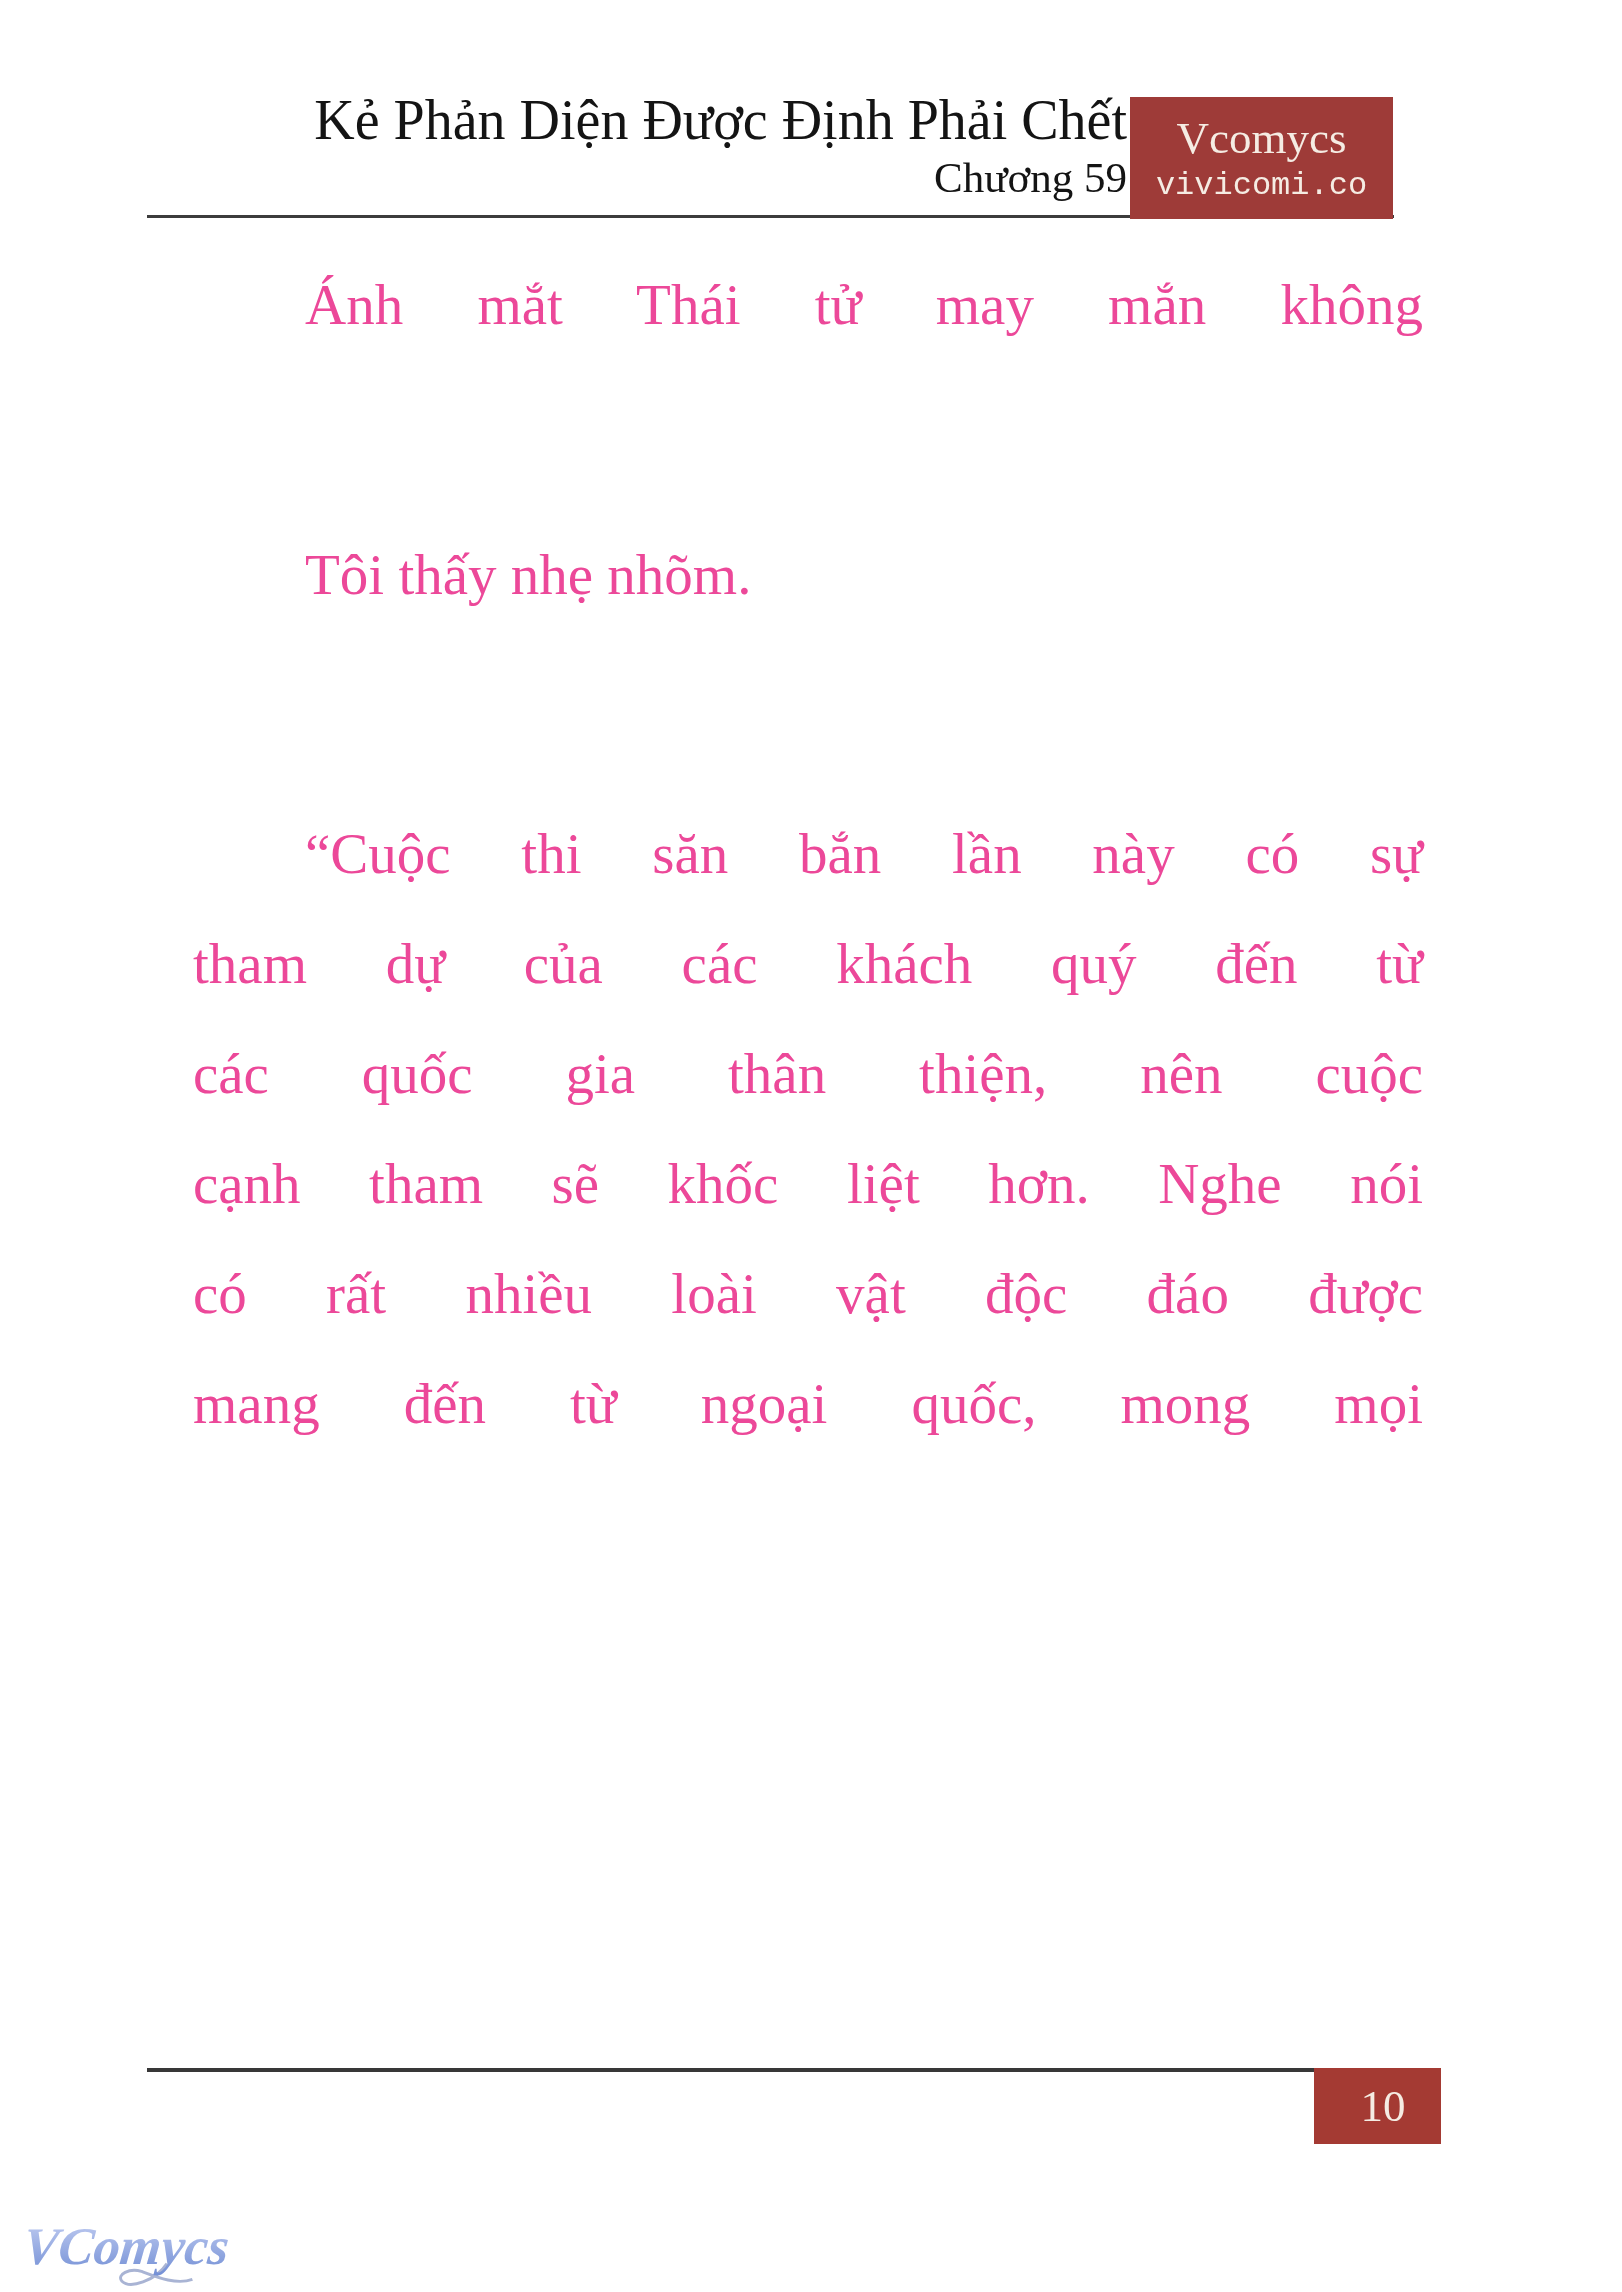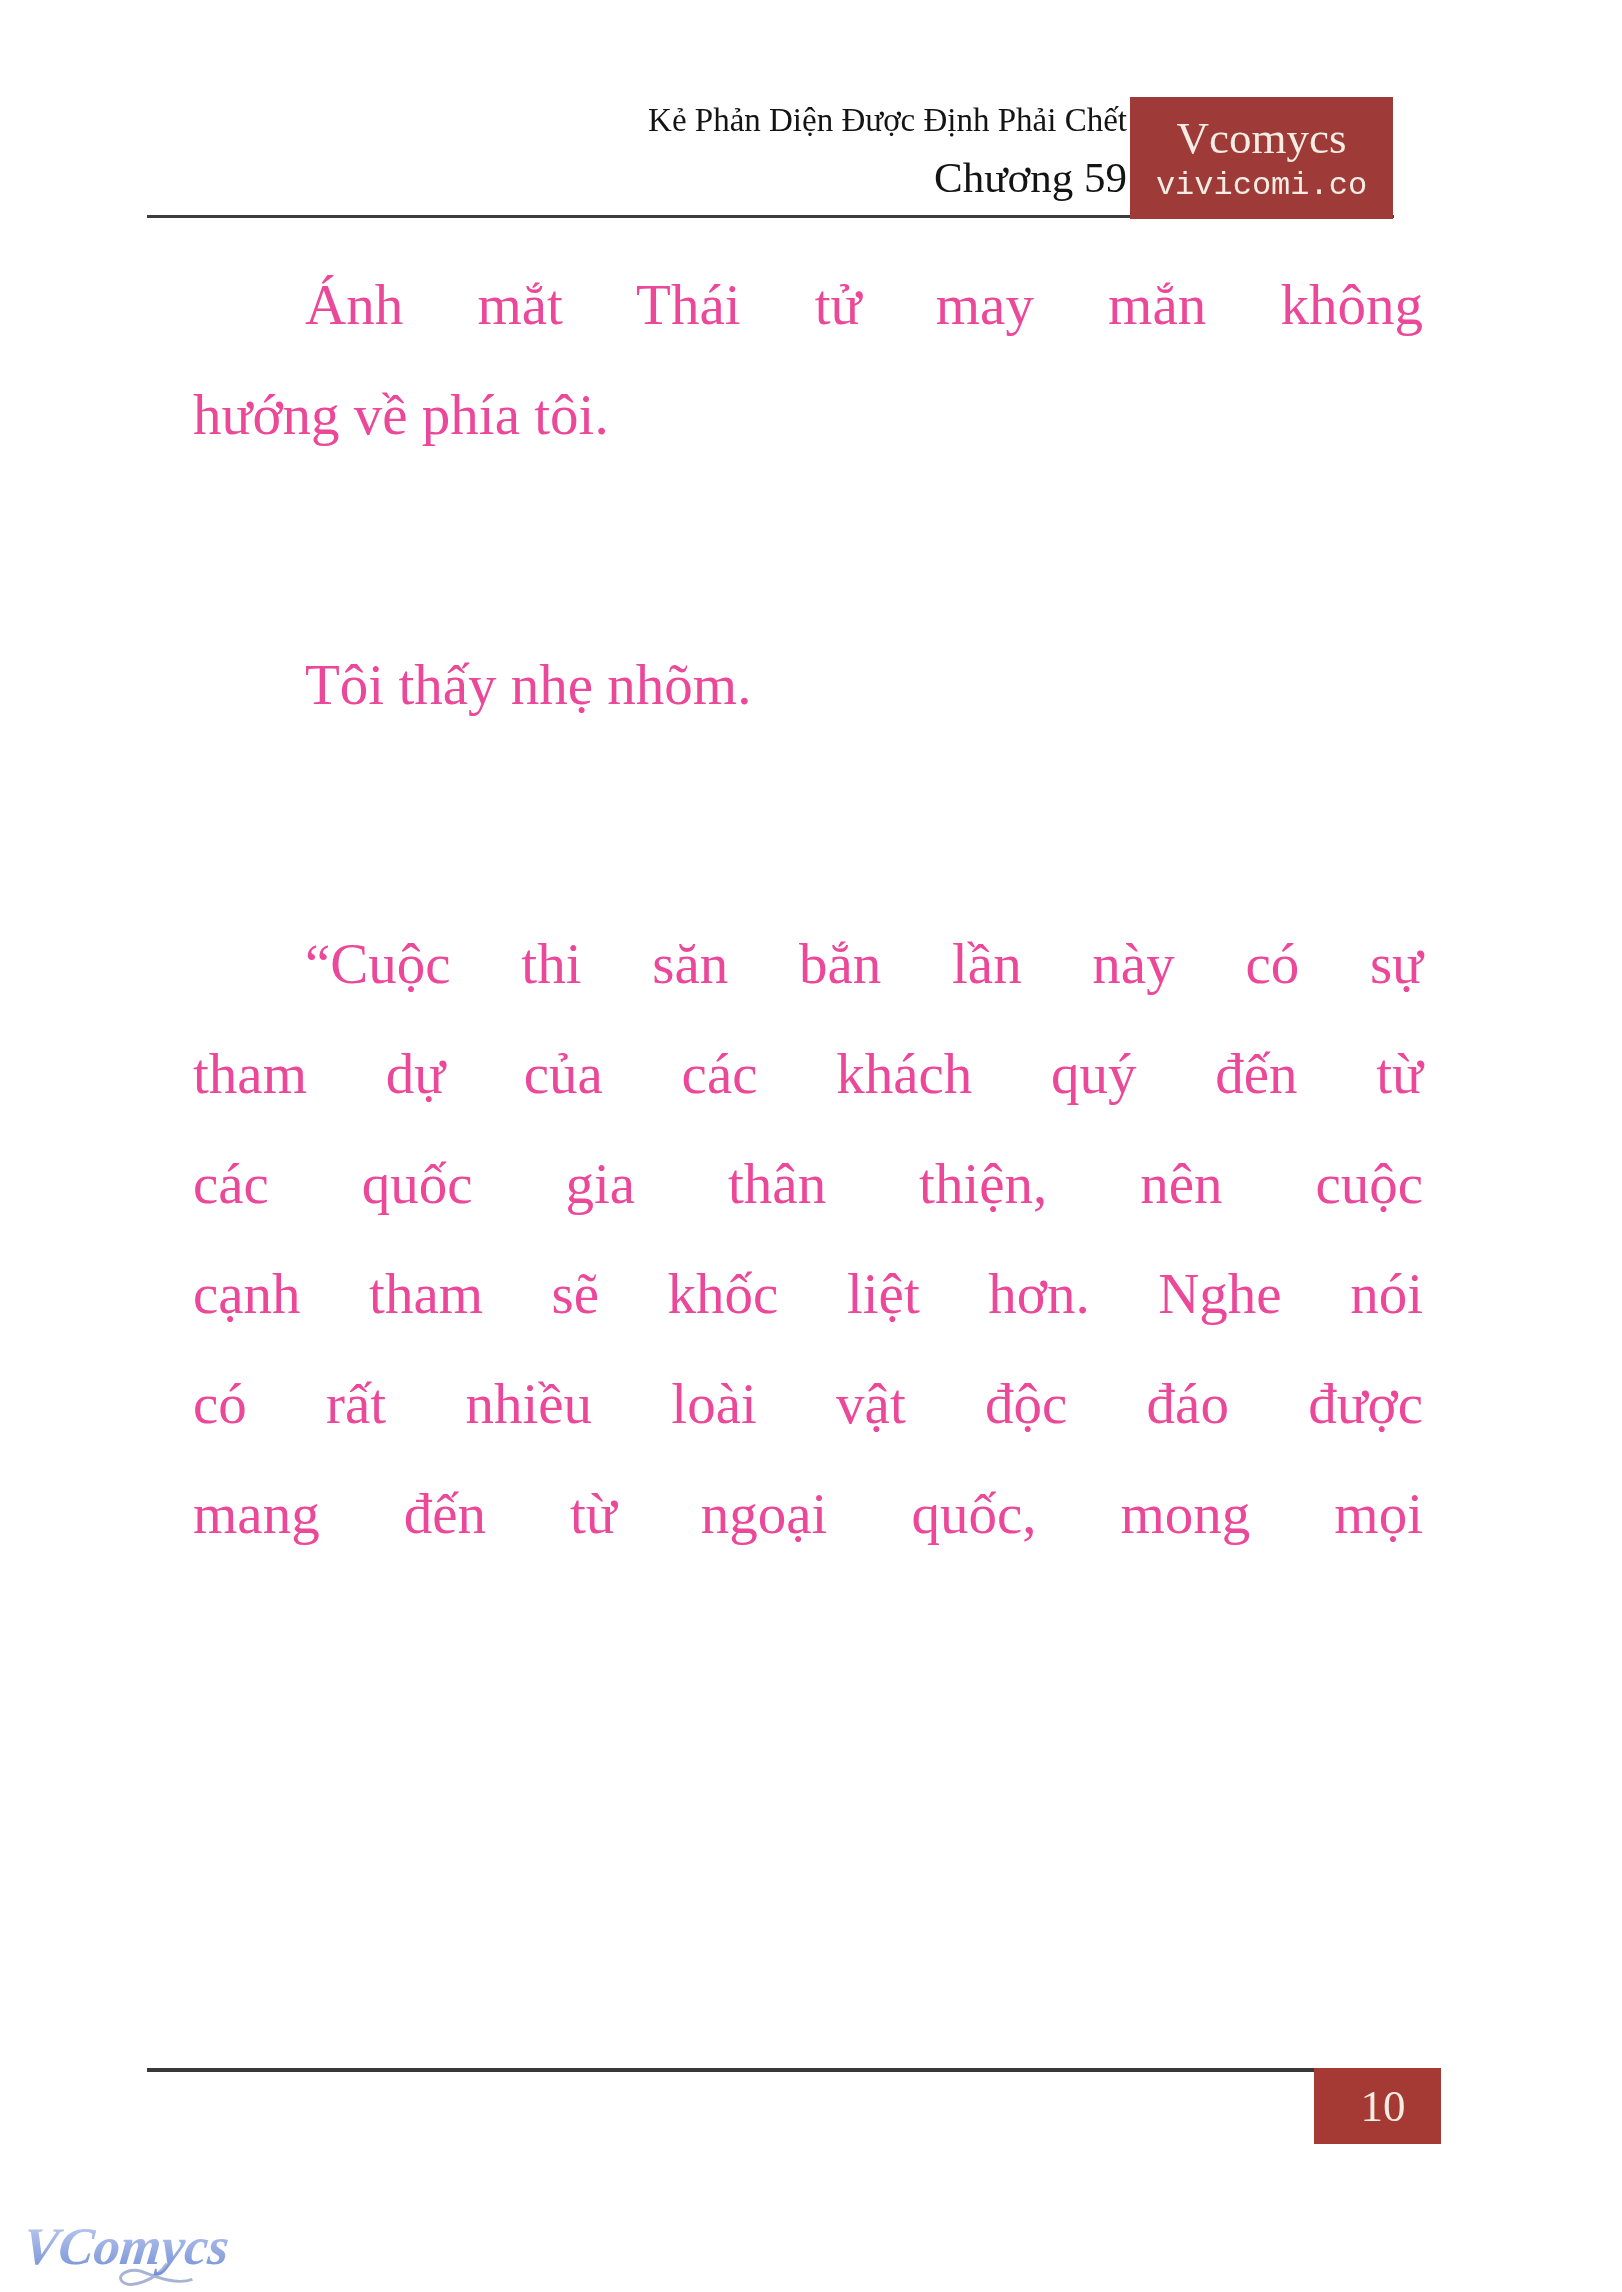--- a/index.html
+++ b/index.html
@@ -10,21 +10,21 @@
     background:#ffffff;
     overflow:hidden;
     font-family:"Liberation Serif", serif;
   }
 
   
   .header-text {
     position:absolute; left:147px; top:92px; width:980px;
     text-align:right; color:#141414;
   }
-  .header-title   { font-size:33px; line-height:57px; white-space:nowrap; }
+  .header-title   { font-size:56px; line-height:57px; white-space:nowrap; }
   .header-chapter { font-size:43px; line-height:57px; }
   .header-rule {
     position:absolute; left:147px; top:215px; width:1247px; height:2.9px;
     background:#3c3c3c;
   }
   .header-box {
     position:absolute; left:1130px; top:97px; width:263px; height:122px;
     display:flex; flex-direction:column; align-items:center; justify-content:center;
     line-height:1.25;
   }
@@ -75,21 +75,20 @@
   </div>
   <div class="header-rule"></div>
   <div class="header-box" id="headerBox" style="background: rgb(158, 59, 56); color: rgb(245, 236, 227);">
     <div class="box-line1">Vcomycs</div>
     <div class="box-line2">vivicomi.co</div>
   </div>
 
   <div class="body-text">
     <div class="para p1">
       <div class="bline indent">Ánh mắt Thái tử may mắn không</div>
-      <div class="bline left">hướng về phía tôi.</div>
     </div>
     <div class="para p2">
       <div class="bline left indent">Tôi thấy nhẹ nhõm.</div>
     </div>
     <div class="para p3">
       <div class="bline indent">“Cuộc thi săn bắn lần này có sự</div>
       <div class="bline">tham dự của các khách quý đến từ</div>
       <div class="bline">các quốc gia thân thiện, nên cuộc</div>
       <div class="bline">cạnh tham sẽ khốc liệt hơn. Nghe nói</div>
       <div class="bline">có rất nhiều loài vật độc đáo được</div>

